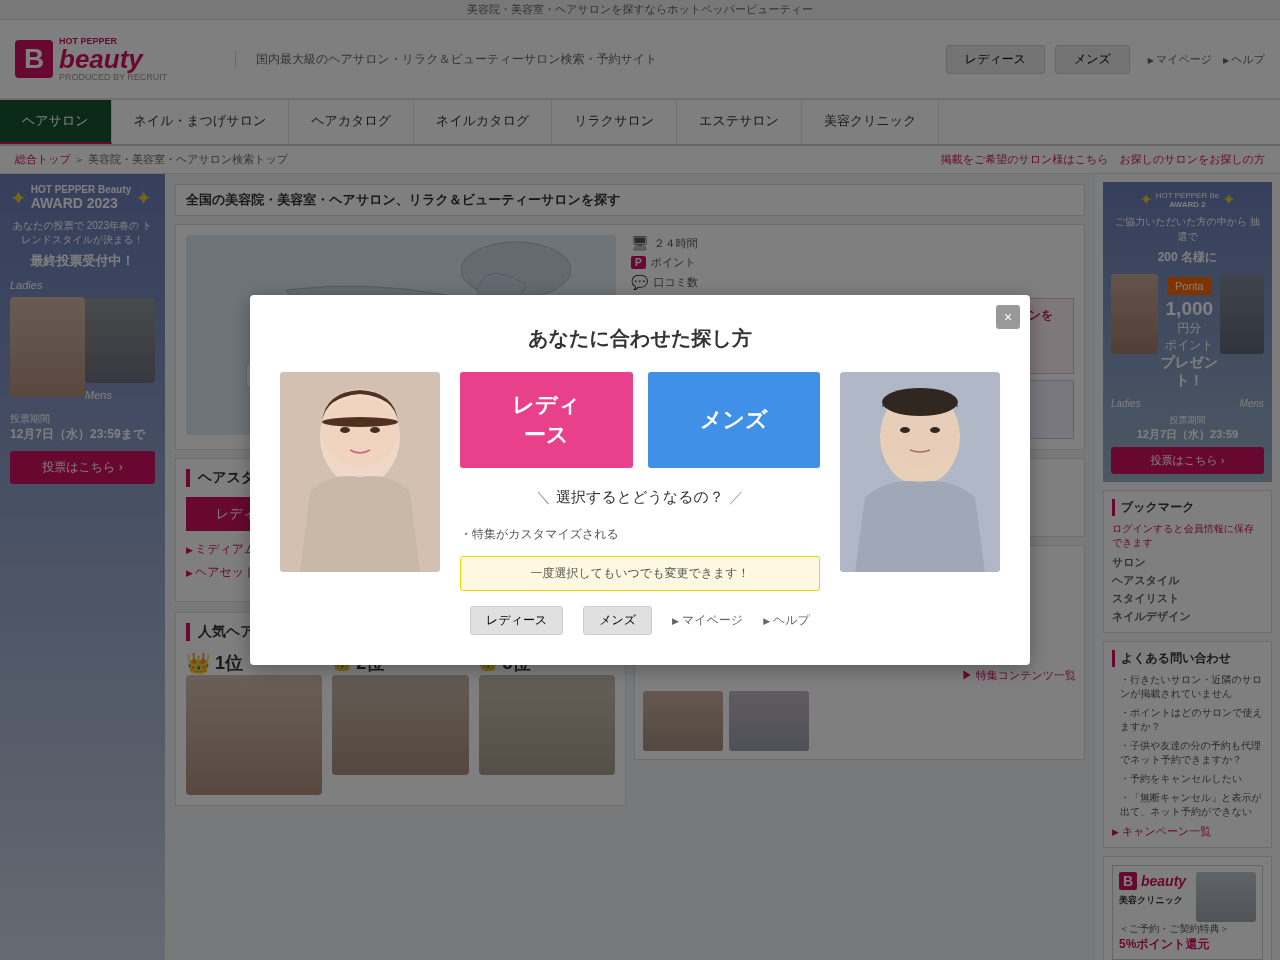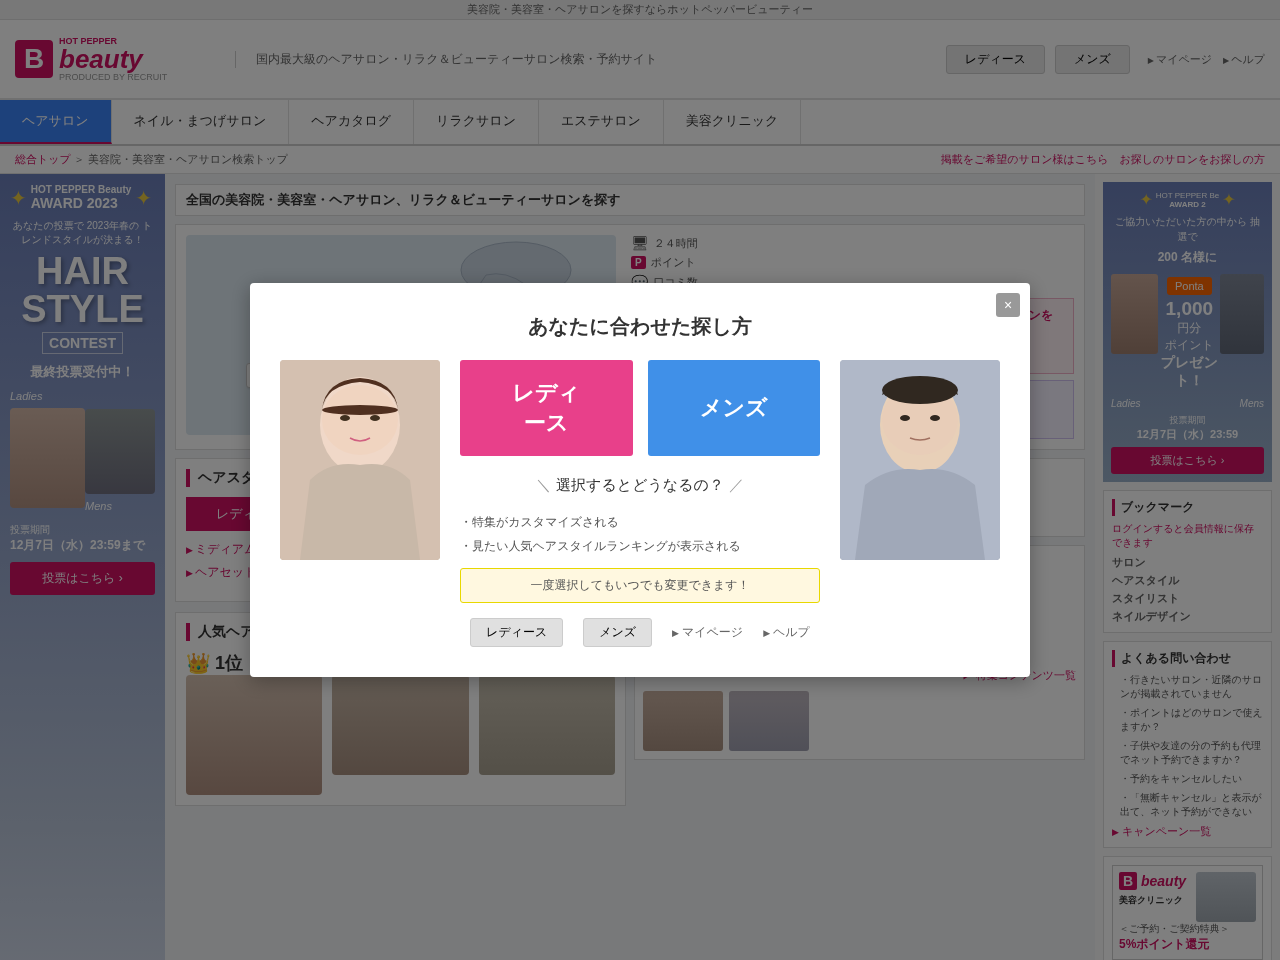--- a/index.html
+++ b/index.html
@@ -19,21 +19,21 @@
     .header-right { display: flex; align-items: center; gap: 10px; }
     .btn-ladies { background: #e8e8e8; border: 1px solid #ccc; padding: 5px 18px; font-size: 12px; cursor: pointer; border-radius: 3px; }
     .btn-mens { background: #e8e8e8; border: 1px solid #ccc; padding: 5px 18px; font-size: 12px; cursor: pointer; border-radius: 3px; }
     .header-links { font-size: 11px; color: #666; }
     .header-links a { color: #666; text-decoration: none; margin-left: 8px; }
     .header-links a::before { content: '▶'; font-size: 8px; margin-right: 2px; }
 
     
     .nav { background: #fff; display: flex; border-bottom: 2px solid #ccc; }
     .nav-item { padding: 12px 22px; font-size: 13px; cursor: pointer; border-right: 1px solid #e0e0e0; color: #333; text-align: center; }
-    .nav-item.active { background: #3b82f6; color: #fff; border-bottom: 2px solid #d01062; }
+    .nav-item.active { background: #14532d; color: #fff; border-bottom: 2px solid #d01062; }
 
     
     .breadcrumb { background: #fff; padding: 6px 15px; font-size: 11px; color: #666; border-bottom: 1px solid #e0e0e0; display: flex; justify-content: space-between; }
     .breadcrumb-right { font-size: 11px; color: #d01062; cursor: pointer; }
 
     
     .main-container { display: flex; width: 1280px; }
 
     
     .left-sidebar { width: 165px; background: linear-gradient(180deg, #6b7eb8 0%, #8fa0c8 40%, #b8c4d8 80%, #d0d8e8 100%); min-height: 700px; padding: 10px; position: relative; overflow: hidden; flex-shrink: 0; }
@@ -186,20 +186,21 @@
       <a href="#">マイページ</a>
       <a href="#">ヘルプ</a>
     </div>
   </div>
 </div>
 
 <div class="nav">
   <div class="nav-item active">ヘアサロン</div>
   <div class="nav-item">ネイル・まつげサロン</div>
   <div class="nav-item">ヘアカタログ</div>
+  <div class="nav-item">ネイルカタログ</div>
   <div class="nav-item">リラクサロン</div>
   <div class="nav-item">エステサロン</div>
   <div class="nav-item">美容クリニック</div>
 </div>
 
 <div class="breadcrumb">
   <span>
     <span style="color:#d01062;cursor:pointer;">総合トップ</span>
     <span> ＞ </span>
     <span>美容院・美容室・ヘアサロン検索トップ</span>
@@ -212,25 +213,20 @@
   <div class="left-sidebar">
     <div class="award-badge-left">
       <span class="award-star">✦</span>
       <div>
         <div style="color:#fff;font-size:10px;font-weight:bold;">HOT PEPPER Beauty</div>
         <div style="color:#fff;font-size:14px;font-weight:bold;">AWARD 2023</div>
       </div>
       <span class="award-star">✦</span>
     </div>
     <div class="contest-text">あなたの投票で 2023年春の トレンドスタイルが決まる！</div>
-    <div style="text-align:center;">
-      <div class="hair-style-text">HAIR</div>
-      <div class="hair-style-text">STYLE</div>
-      <div class="contest-label">CONTEST</div>
-    </div>
     <div class="final-vote" style="color:#fff;font-size:13px;font-weight:bold;margin:5px 0;text-align:center;">最終投票受付中！</div>
     <div style="display:flex;justify-content:space-between;align-items:flex-end;margin:8px 0;">
       <div>
         <span class="ladies-label" style="color:#fff;font-size:11px;font-style:italic;">Ladies</span>
         <div class="ladies-img-left" style="width:75px;height:100px;background:linear-gradient(180deg,#d4b8a8,#b09080);border-radius:4px;"></div>
       </div>
       <div>
         <div class="mens-img-left" style="width:70px;height:85px;background:linear-gradient(180deg,#909898,#707080);border-radius:4px;"></div>
         <span class="mens-label" style="color:#fff;font-size:11px;font-style:italic;">Mens</span>
       </div>
@@ -498,21 +494,20 @@
       </div>
 
       <div class="modal-center">
         <div class="modal-buttons">
           <button class="btn-ladies-modal">レディース</button>
           <button class="btn-mens-modal">メンズ</button>
         </div>
         <div class="modal-question">選択するとどうなるの？</div>
         <ul class="modal-benefits">
           <li>特集がカスタマイズされる</li>
-          <li>見たい人気ヘアスタイルランキングが表示される</li>
         </ul>
         <div class="modal-note">一度選択してもいつでも変更できます！</div>
         <div class="modal-bottom">
           <button class="modal-bottom-btn">レディース</button>
           <button class="modal-bottom-btn">メンズ</button>
           <span class="modal-bottom-link">マイページ</span>
           <span class="modal-bottom-link">ヘルプ</span>
         </div>
       </div>
 

